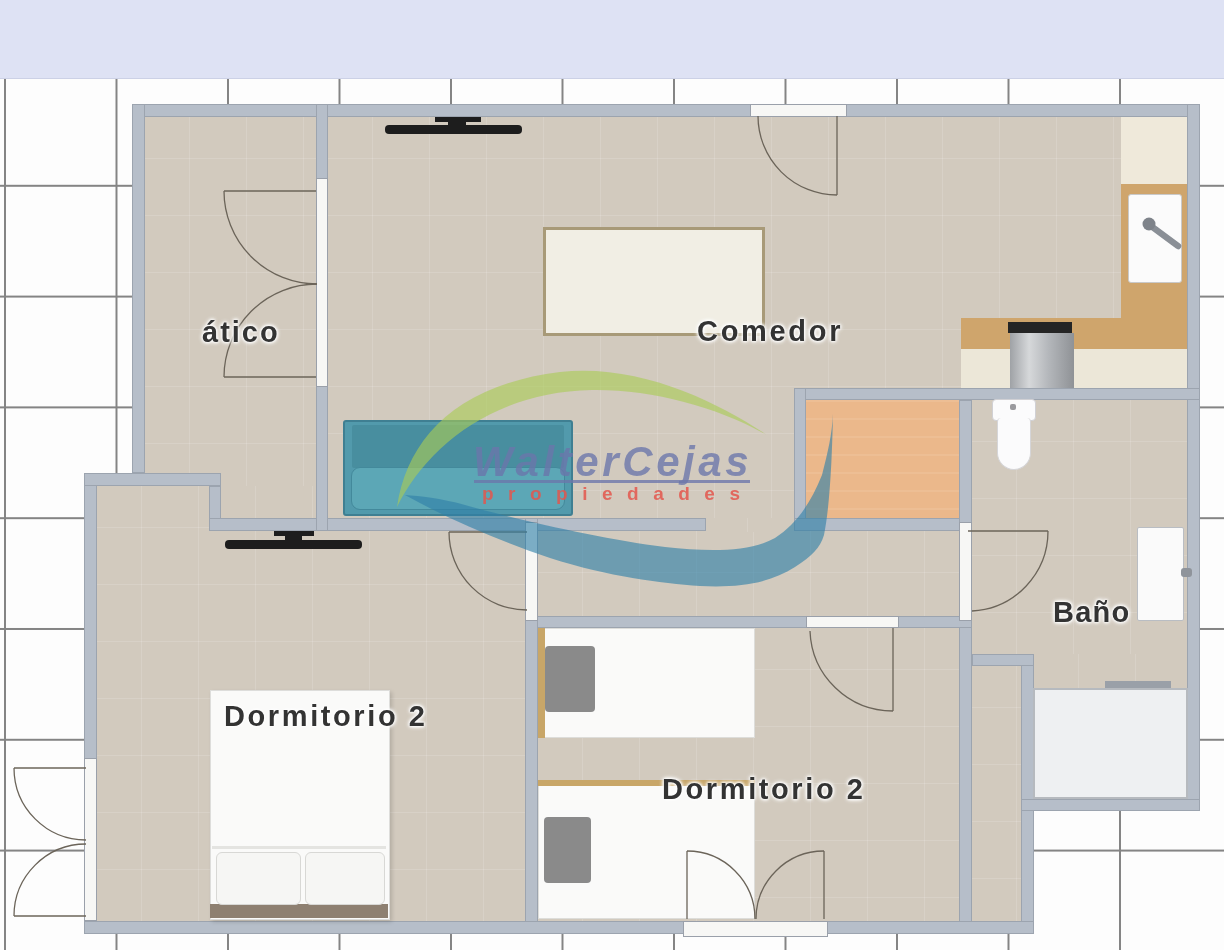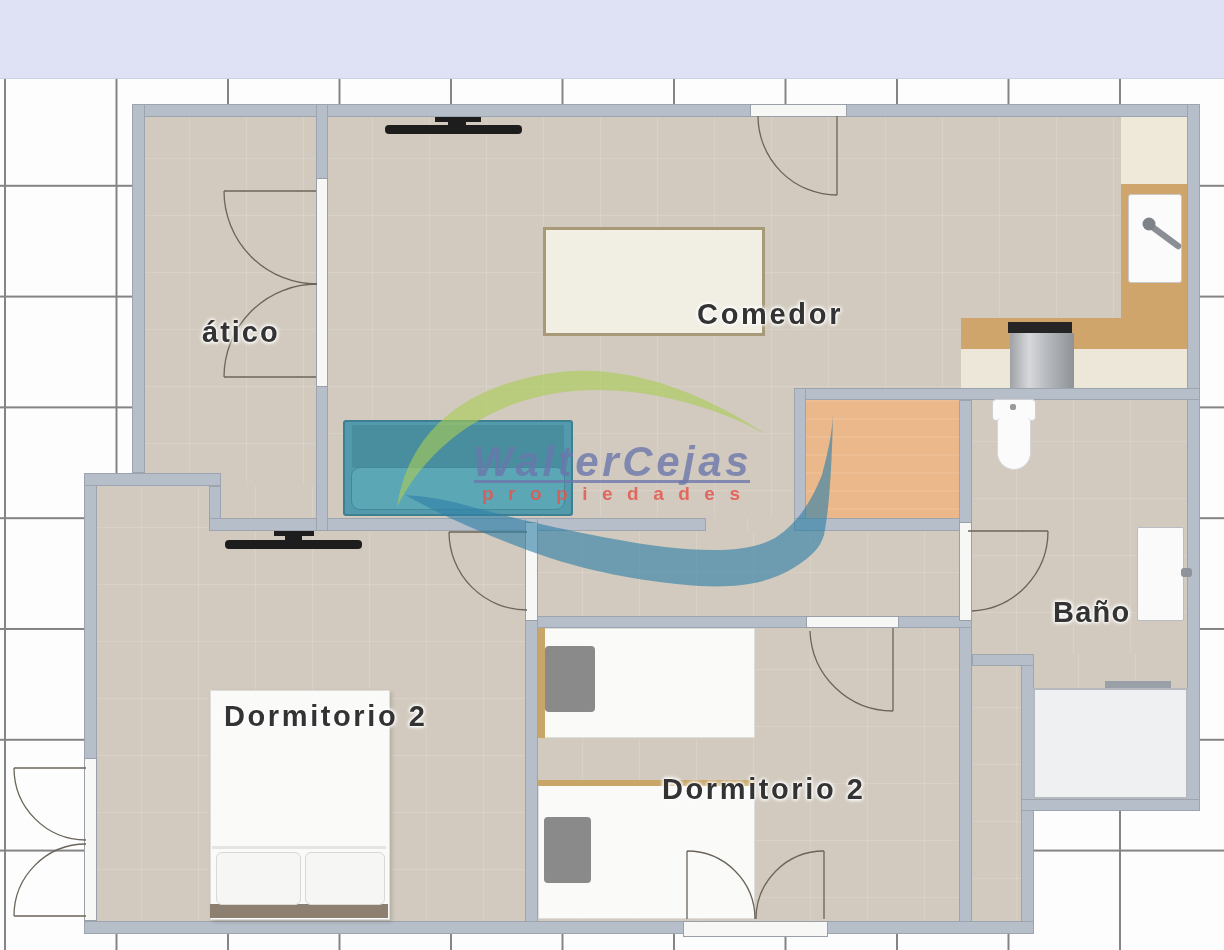--- a/index.html
+++ b/index.html
@@ -226,20 +226,20 @@
              C 600 539 515 519 465 505
              C 440 498 420 496 405 495 Z" fill="#2e7fa8" opacity="0.62"></path>
 
     <text x="473" y="476" font-family="Liberation Sans, sans-serif" font-style="italic" font-weight="bold" font-size="42" letter-spacing="3.6" fill="#6b76ab" opacity="0.78">WalterCejas</text>
     <rect x="474" y="480" width="276" height="3" fill="#6b76ab" opacity="0.78"></rect>
     <text x="482" y="500" font-family="Liberation Sans, sans-serif" font-weight="bold" font-size="19" fill="#e4574e" opacity="0.85" letter-spacing="14.5">propiedades</text>
   </svg>
 
   <div class="label" style="left:202px;top:316px;">ático</div>
 
-  <div class="label" style="left:697px;top:298px;letter-spacing:2.7px;">Comedor</div>
+  <div class="label" style="left:697px;top:315px;letter-spacing:2.7px;">Comedor</div>
 
   <div class="label" style="left:224px;top:700px;letter-spacing:2.6px;">Dormitorio 2</div>
 
   <div class="label" style="left:662px;top:773px;letter-spacing:2.6px;">Dormitorio 2</div>
 
   <div class="label" style="left:1053px;top:596px;letter-spacing:1.2px;">Baño</div>
 </div>
 
 </body></html>

